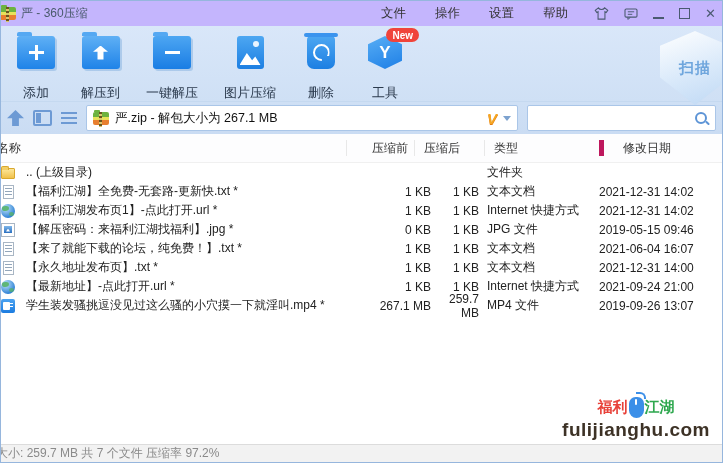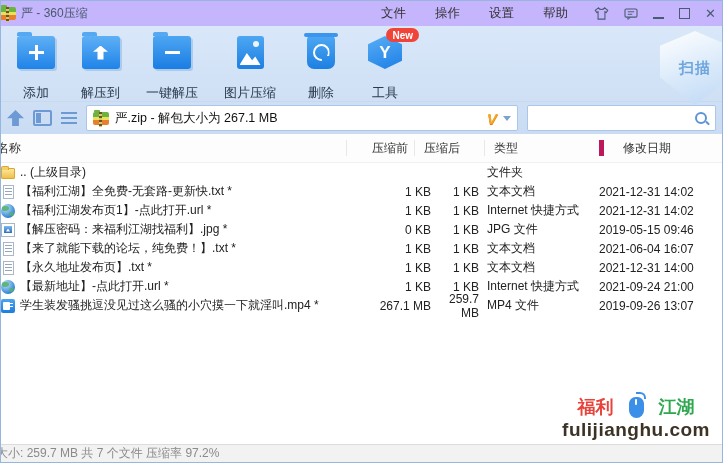--- a/index.html
+++ b/index.html
@@ -79,21 +79,21 @@
   .listarea{background:#fff;}
   .lheader{display:flex;height:28px;align-items:center;color:#333;background:#fdfdfe;border-bottom:1px solid #f0f0f0;}
   .lheader .hc{box-sizing:border-box;height:16px;line-height:16px;}
   .h-name{flex:0 0 345px;padding-left:2px;overflow:hidden;}
   .h-name span{margin-left:-6px;display:inline-block;}
   .h-before{flex:0 0 68px;border-left:1px solid #e8e8e8;padding-left:25px;}
   .h-after{flex:0 0 70px;border-left:1px solid #e8e8e8;padding-left:9px;}
   .h-type{flex:0 0 115px;border-left:1px solid #e8e8e8;padding-left:9px;}
   .h-date{flex:1;border-left:5px solid #be185d;padding-left:19px;}
   .lrow{display:flex;height:19px;align-items:center;cursor:default;}
-  .c-name{flex:0 0 332px;display:flex;align-items:center;gap:5px;padding-left:2px;overflow:hidden;white-space:nowrap;box-sizing:border-box;}
+  .c-name{flex:0 0 332px;display:flex;align-items:center;gap:11px;padding-left:2px;overflow:hidden;white-space:nowrap;box-sizing:border-box;}
   .c-before{flex:0 0 98px;text-align:right;box-sizing:border-box;}
   .c-after{flex:0 0 48px;text-align:right;box-sizing:border-box;}
   .c-type{flex:0 0 120px;padding-left:8px;box-sizing:border-box;white-space:nowrap;}
   .c-date{flex:1;box-sizing:border-box;white-space:nowrap;}
   
   .fi{width:14px;height:14px;flex:0 0 14px;display:inline-block;position:relative;margin-left:-2px;}
   .folder-icon{height:11px;margin-top:2px;background:linear-gradient(180deg,#fde79a,#f0c14b);border:1px solid #d9a82e;border-radius:1px;box-sizing:border-box;}
   .folder-icon::before{content:"";position:absolute;top:-3px;left:-1px;width:6px;height:3px;background:#f3cf66;border:1px solid #d9a82e;border-bottom:none;border-radius:2px 2px 0 0;}
   .txt-file-icon{width:11px;flex-basis:11px;margin:0 1px 0 0;background:#fff;border:1px solid #a9b6c4;box-sizing:border-box;}
   .txt-file-icon::before{content:"";position:absolute;left:1px;right:1px;top:2px;height:8px;
@@ -103,21 +103,21 @@
   .url-file-icon::after{content:"";position:absolute;right:1px;bottom:2px;width:5px;height:4px;background:#57b269;border-radius:50%;opacity:.8;}
   .jpg-file-icon{background:#fff;border:1px solid #a9b6c4;box-sizing:border-box;}
   .jpg-file-icon::before{content:"";position:absolute;left:2px;top:2px;right:2px;bottom:3px;background:linear-gradient(180deg,#7fb7ea,#2a6fc0);}
   .jpg-file-icon::after{content:"";position:absolute;left:4px;bottom:4px;width:4px;height:3px;background:#fff;clip-path:polygon(0 100%,50% 0,100% 100%);}
   .mp4-file-icon{background:linear-gradient(180deg,#4da3f0,#1c7ce0);border-radius:2px;}
   .mp4-file-icon::before{content:"";position:absolute;left:2px;top:3px;width:7px;height:8px;background:#fff;border-radius:1px;}
   .mp4-file-icon::after{content:"";position:absolute;right:2px;top:4px;width:3px;height:6px;
     background:repeating-linear-gradient(180deg,#fff 0 1px,transparent 1px 3px);}
   
   .watermark{position:absolute;right:12px;bottom:21px;text-align:center;line-height:1.1;}
-  .wm-row{display:flex;align-items:center;justify-content:center;gap:14px;font-weight:bold;font-size:18px;
+  .wm-row{display:flex;align-items:center;justify-content:center;gap:0;font-weight:bold;font-size:15px;
     text-shadow:-1px -1px 0 #fff,1px -1px 0 #fff,-1px 1px 0 #fff,1px 1px 0 #fff;}
   .wm-left{color:#e8423a;}
   .wm-right{color:#2fa84f;}
   .mouse-icon{width:15px;height:21px;background:#3b8fe8;border-radius:7px 7px 8px 8px;position:relative;margin:0 1px;}
   .mouse-icon::before{content:"";position:absolute;left:50%;top:2px;width:2px;height:6px;margin-left:-1px;background:#fff;border-radius:1px;}
   .mouse-icon::after{content:"";position:absolute;top:-5px;right:-2px;width:8px;height:5px;border-top:2px solid #3b8fe8;border-right:2px solid #3b8fe8;border-radius:0 6px 0 0;}
   .wm-domain{color:#3d3226;font-weight:bold;font-size:19px;margin-top:2px;letter-spacing:.5px;}
   
   .statusbar{position:absolute;left:0;right:0;bottom:0;height:17px;background:#f2f2f2;border-top:1px solid #dcdcdc;
     display:flex;align-items:center;color:#8a8a8a;overflow:hidden;}

